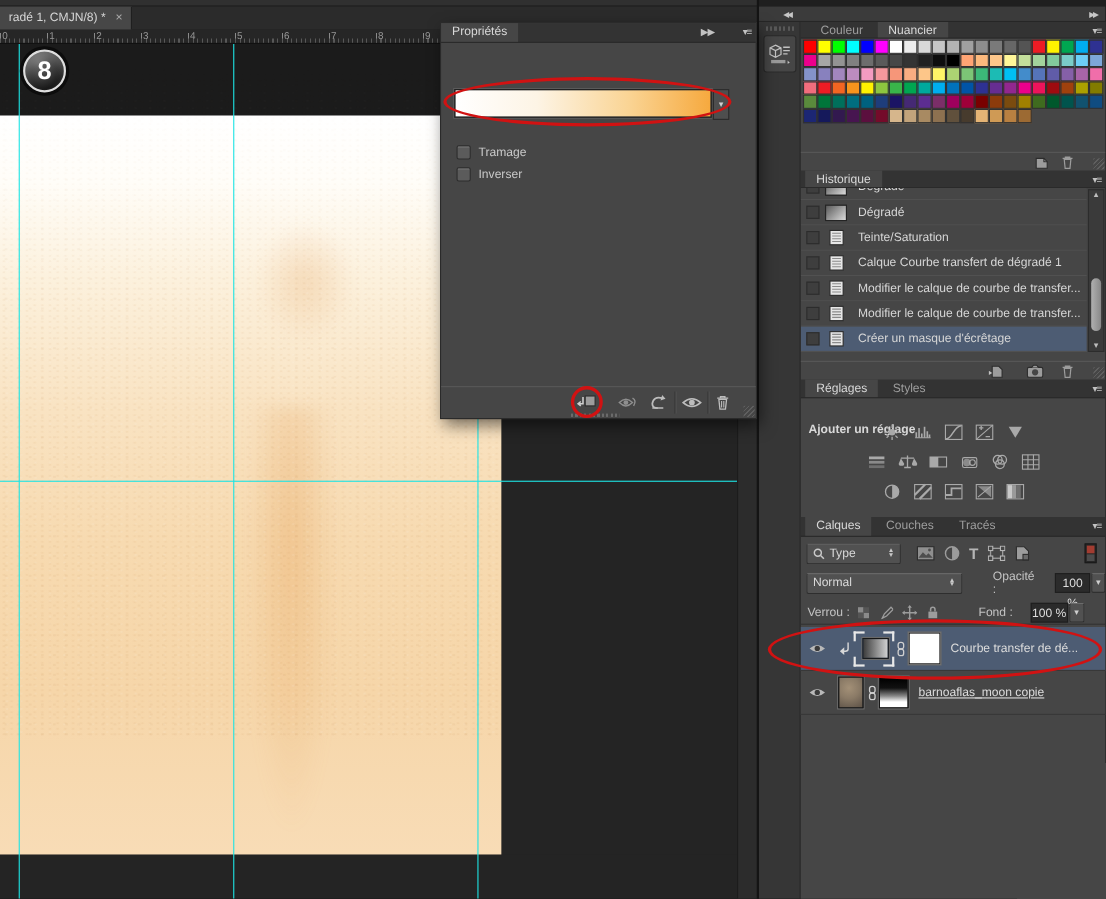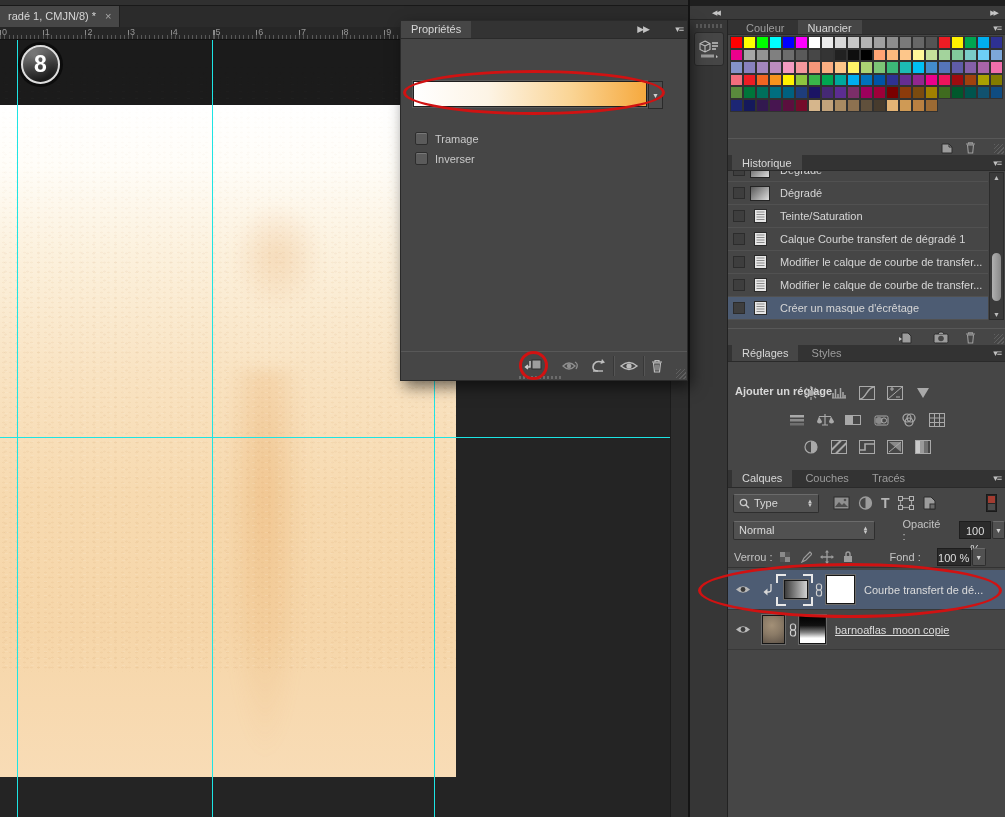--- a/index.html
+++ b/index.html
@@ -782,21 +782,21 @@
         <span class="bracket" style="left:48px;top:27px;border-right:none;border-top:none"></span>
         <span class="bracket" style="left:75px;top:27px;border-left:none;border-top:none"></span>
         <span class="thumb" style="left:56px;top:10px;width:24px;height:19px;background:linear-gradient(90deg,#3d3d3d,#d2d2d2)"></span>
         <span class="abs" style="left:87px;top:13px">
           <svg width="8" height="14">
               <rect x="1.5" y="1" width="5" height="6" rx="2" fill="none" stroke="#cfcfcf" stroke-width="1.2"></rect>
               <rect x="1.5" y="7" width="5" height="6" rx="2" fill="none" stroke="#cfcfcf" stroke-width="1.2"></rect>
             </svg>
         </span>
         <span class="thumb" style="left:98px;top:5px;width:29px;height:29px;background:#fff"></span>
-        <span class="layer-name" style="left:136px;top:14px">Courbe transfert de dé...</span>
+        <span class="layer-name" style="left:136px;top:14px">Courbe transfer de dé...</span>
       </div>
 
       <div class="layer-row" style="top:140px">
         <span class="leye">
           <svg width="16" height="11">
               <path d="M1 5.5 Q8 -1 15 5.5 Q8 12 1 5.5 Z" fill="#b9b9b9"></path>
               <circle cx="8" cy="5.5" r="2.4" fill="#3a3a3a"></circle>
             </svg>
         </span>
         <span class="thumb" style="left:34px;top:5px;width:23px;height:29px;background:radial-gradient(circle at 42% 35%, #a39077 0%, #8a7a66 45%, #6d6052 80%, #5e5346 100%)"></span>

